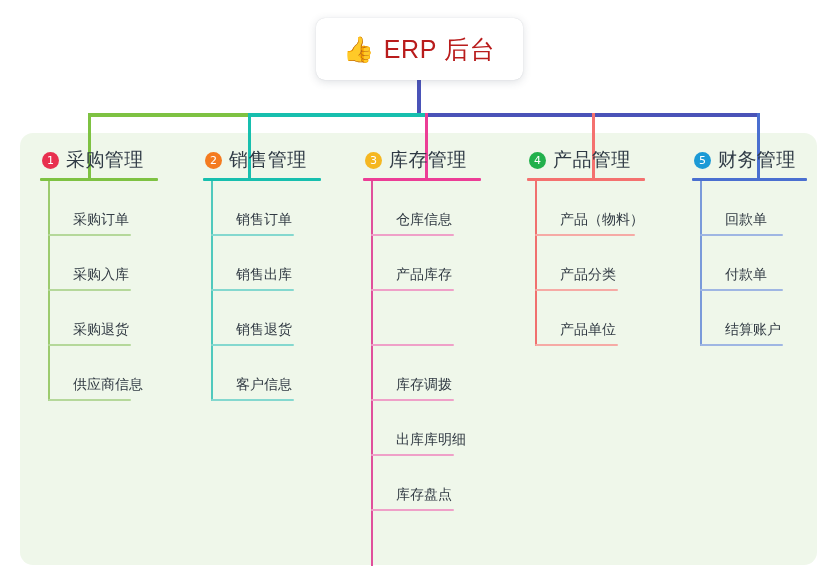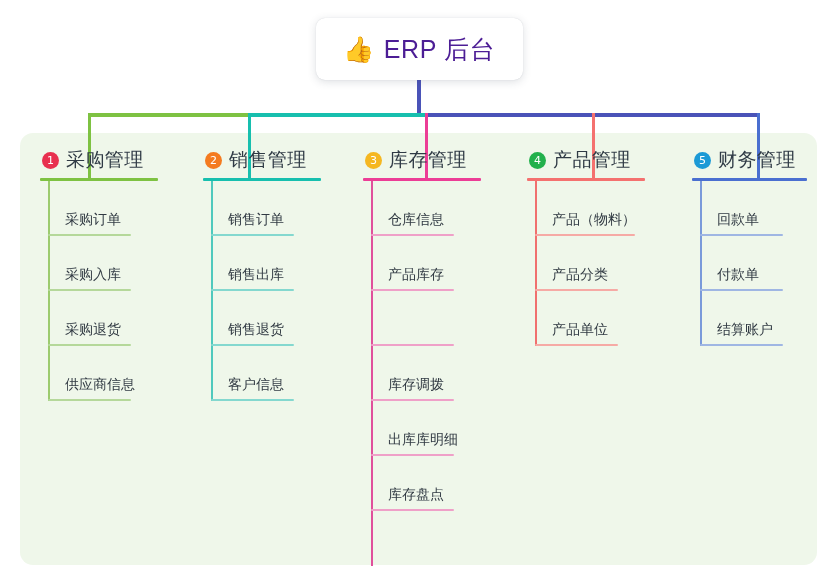--- a/index.html
+++ b/index.html
@@ -14,21 +14,21 @@
 
   
   .root-card{
     position:absolute;left:316px;top:18px;width:207px;height:62px;
     background:#ffffff;border-radius:9px;
     box-shadow:0 2px 9px rgba(60,70,90,.17), 0 0 1px rgba(60,70,90,.22);
     display:flex;align-items:center;justify-content:center;gap:9px;
     z-index:6;
   }
   .root-emoji{font-size:25px;line-height:1;display:block;}
-  .root-title{font-size:25px;color:#4c1d95;letter-spacing:.6px;white-space:nowrap;}
+  .root-title{font-size:25px;color:#b91c1c;letter-spacing:.6px;white-space:nowrap;}
 
   
   .conn{position:absolute;z-index:2;}
   .vstem{width:4px;}
   .hbar{height:4px;}
   .drop{width:3px;}
 
   
   .panel{
     position:absolute;left:20px;top:133px;width:797px;height:432px;
@@ -46,21 +46,21 @@
   .col-title{font-size:19px;color:#2f3a45;white-space:nowrap;letter-spacing:.4px;}
   .head-rule{height:3px;margin-top:5px;border-radius:1px;}
 
   .col-body{position:relative;padding-top:0;}
   .spine{position:absolute;left:8px;top:0;width:2px;}
   .leaf{
     position:relative;height:55px;box-sizing:border-box;
     display:flex;flex-direction:column;justify-content:flex-end;
     padding-left:25px;
   }
-  .leaf-label{font-size:14px;color:#313a43;white-space:nowrap;line-height:1.1;padding-bottom:7px;}
+  .leaf-label{font-size:14px;color:#313a43;white-space:nowrap;line-height:1.1;padding-bottom:7px;margin-left:8px;}
   .leaf-rule{height:2px;border-radius:1px;}
 </style>
 </head>
 <body>
 
 <div id="stage">
 
   <div class="panel"></div>
 
   <div class="root-card">

